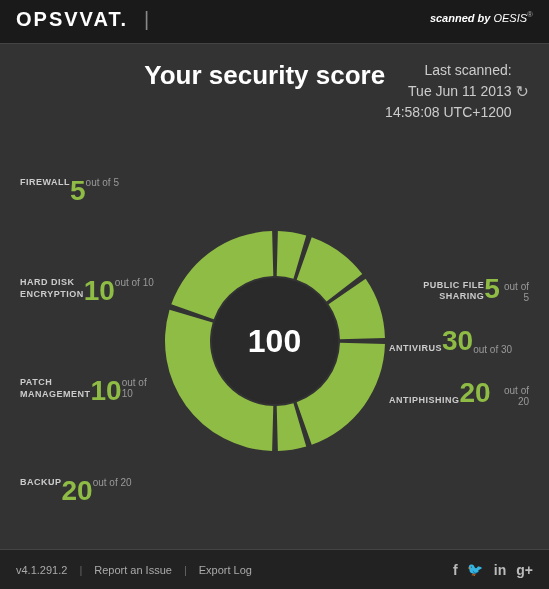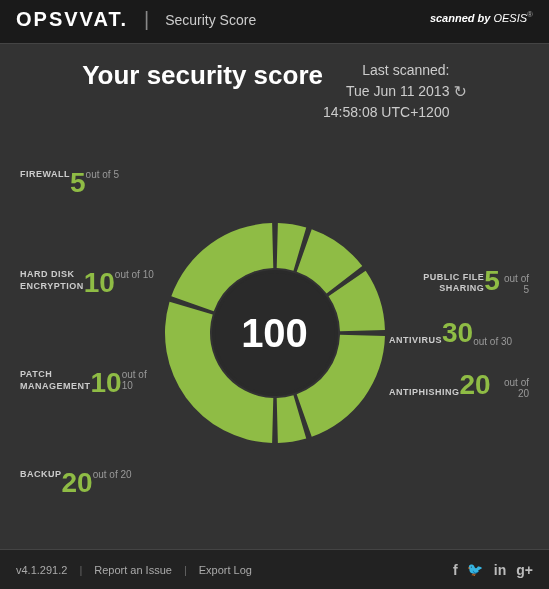--- a/index.html
+++ b/index.html
@@ -59,22 +59,22 @@
     .main {
       background: #333;
       padding: 16px 20px 10px 20px;
       height: 505px;
       position: relative;
     }
 
     .title-row {
       display: flex;
       align-items: flex-start;
-      justify-content: center;
-      margin-bottom: 10px;
+      justify-content: flex-end;
+      margin-bottom: 18px;
     }
     .your-score-title {
       font-size: 26px;
       font-weight: bold;
       color: #fff;
     }
     .last-scanned {
       font-size: 14px;
       color: #ccc;
       text-align: right;
@@ -163,21 +163,21 @@
       transform: translate(-50%, -50%);
       background: #2a2a2a;
       border-radius: 50%;
       width: 120px;
       height: 120px;
       display: flex;
       align-items: center;
       justify-content: center;
     }
     .donut-score {
-      font-size: 40px;
+      font-size: 32px;
       font-weight: bold;
       color: #fff;
     }
 
     
     .footer {
       background: #222;
       display: flex;
       align-items: center;
       justify-content: space-between;
@@ -213,21 +213,20 @@
       font-weight: bold;
     }
   </style>
 </head>
 <body>
 
 <div class="header">
   <div class="header-left">
     <span class="logo-text">OPSVVAT.</span>
     <span class="logo-divider">|</span>
-    <span class="header-title">Security Score</span>
   </div>
   <div>
     <span class="powered-by">
       <span>scanned by</span> <span style="font-style:italic;font-weight:normal;">OESIS</span><sup>®</sup>
     </span>
   </div>
 </div>
 
 <div class="main">
   <div class="title-row">

